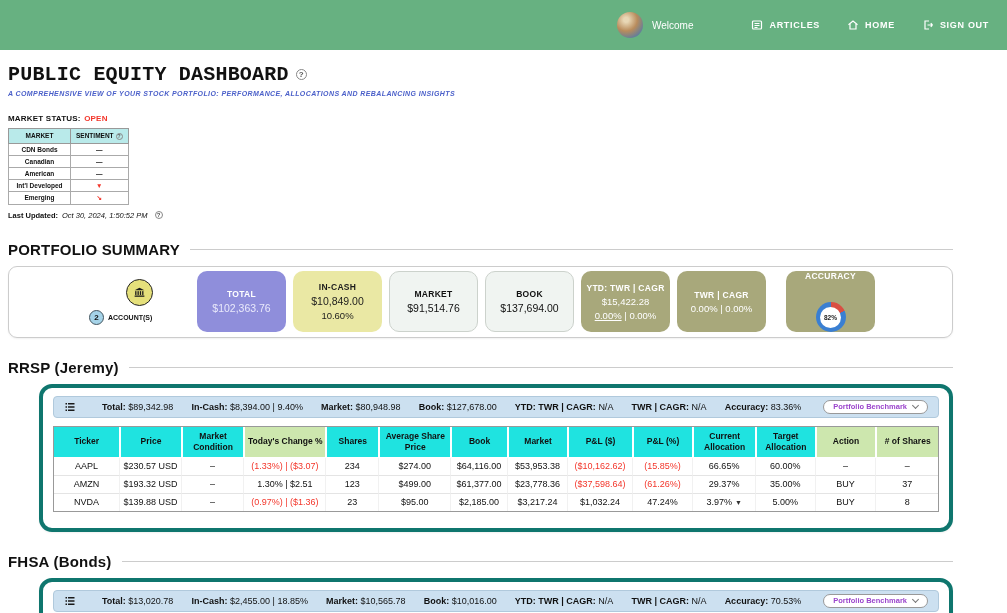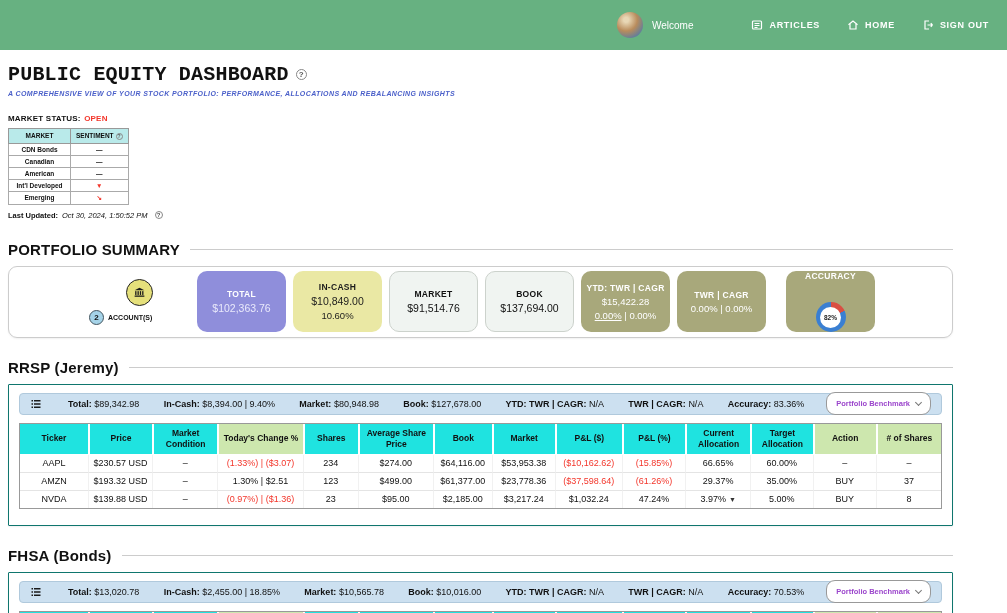--- a/index.html
+++ b/index.html
@@ -73,30 +73,30 @@
   .c-yellow{background:var(--yellow);color:#1c1c1c;}
   .c-light{background:#f0f4f1;border:1px solid #ccd2cc;color:#111;}
   .c-olive{background:var(--olive);color:#fff;}
   .card.acc-gap{margin-left:13px;justify-content:space-between;}
   .u{text-decoration:underline;}
   .donut{width:30px;height:30px;border-radius:50%;display:flex;align-items:center;
          justify-content:center;margin-top:1px;}
   .donut .hole{width:21px;height:21px;background:#fff;border-radius:50%;display:flex;
          align-items:center;justify-content:center;font-size:6.5px;font-weight:800;color:#222;}
   
-  .sec-box{margin-top:8px;border:1px solid #0f766e;border-radius:1px;
-           padding:8px 10px 16px;box-shadow:0 1px 2px rgba(0,0,0,.06);}
+  .sec-box{margin-top:8px;border:4px solid #0f766e;border-radius:13px;
+           padding:8px 10px 16px;box-shadow:0 1px 2px rgba(0,0,0,.06);margin-left:31px;}
   .stats-bar{background:var(--statsblue);border:1px solid #b0c9dc;border-radius:4px;
              height:22px;display:flex;align-items:center;padding:0 10px;gap:8px;}
   .list-icon{display:flex;cursor:pointer;}
   .list-icon svg{width:12px;height:12px;}
   .stats{flex:1;display:flex;justify-content:space-between;align-items:center;
          font-size:9px;padding:0 14px 0 18px;white-space:nowrap;}
   .stat b{font-weight:800;}
-  .benchmark{background:#fff;border:1px solid #999;border-radius:9px;height:23px;
+  .benchmark{background:#fff;border:1px solid #999;border-radius:9px;height:14px;
              display:flex;align-items:center;gap:6px;padding:0 9px;font-size:7.5px;
              color:var(--benchpurple);font-weight:700;cursor:pointer;white-space:nowrap;}
   .chev{width:5px;height:5px;border-right:1.5px solid #777;border-bottom:1.5px solid #777;
         transform:rotate(45deg);margin-top:-3px;}
   table.holdings{width:100%;border-collapse:separate;border-spacing:0;margin-top:8px;
                  table-layout:fixed;font-size:9px;border:1px solid #999;}
   table.holdings th{background:var(--cyan);font-size:8.5px;font-weight:800;padding:4px 1px;
                     line-height:1.3;vertical-align:middle;border-left:2px solid #fff;
                     border-bottom:1px solid #fff;}
   table.holdings th:first-child{border-left:none;}

